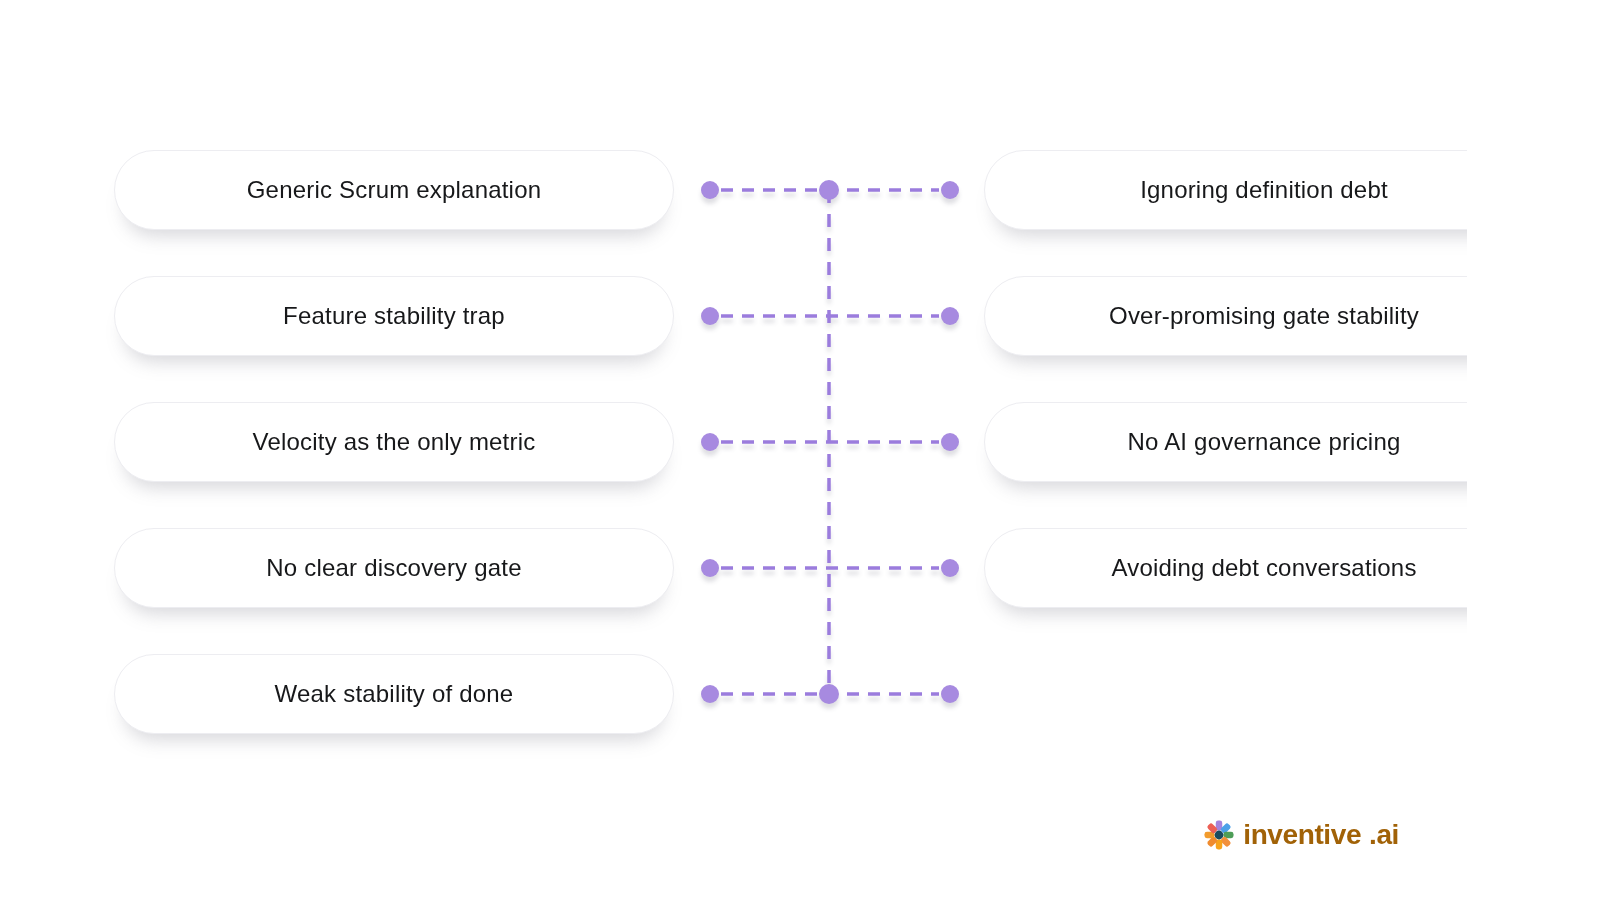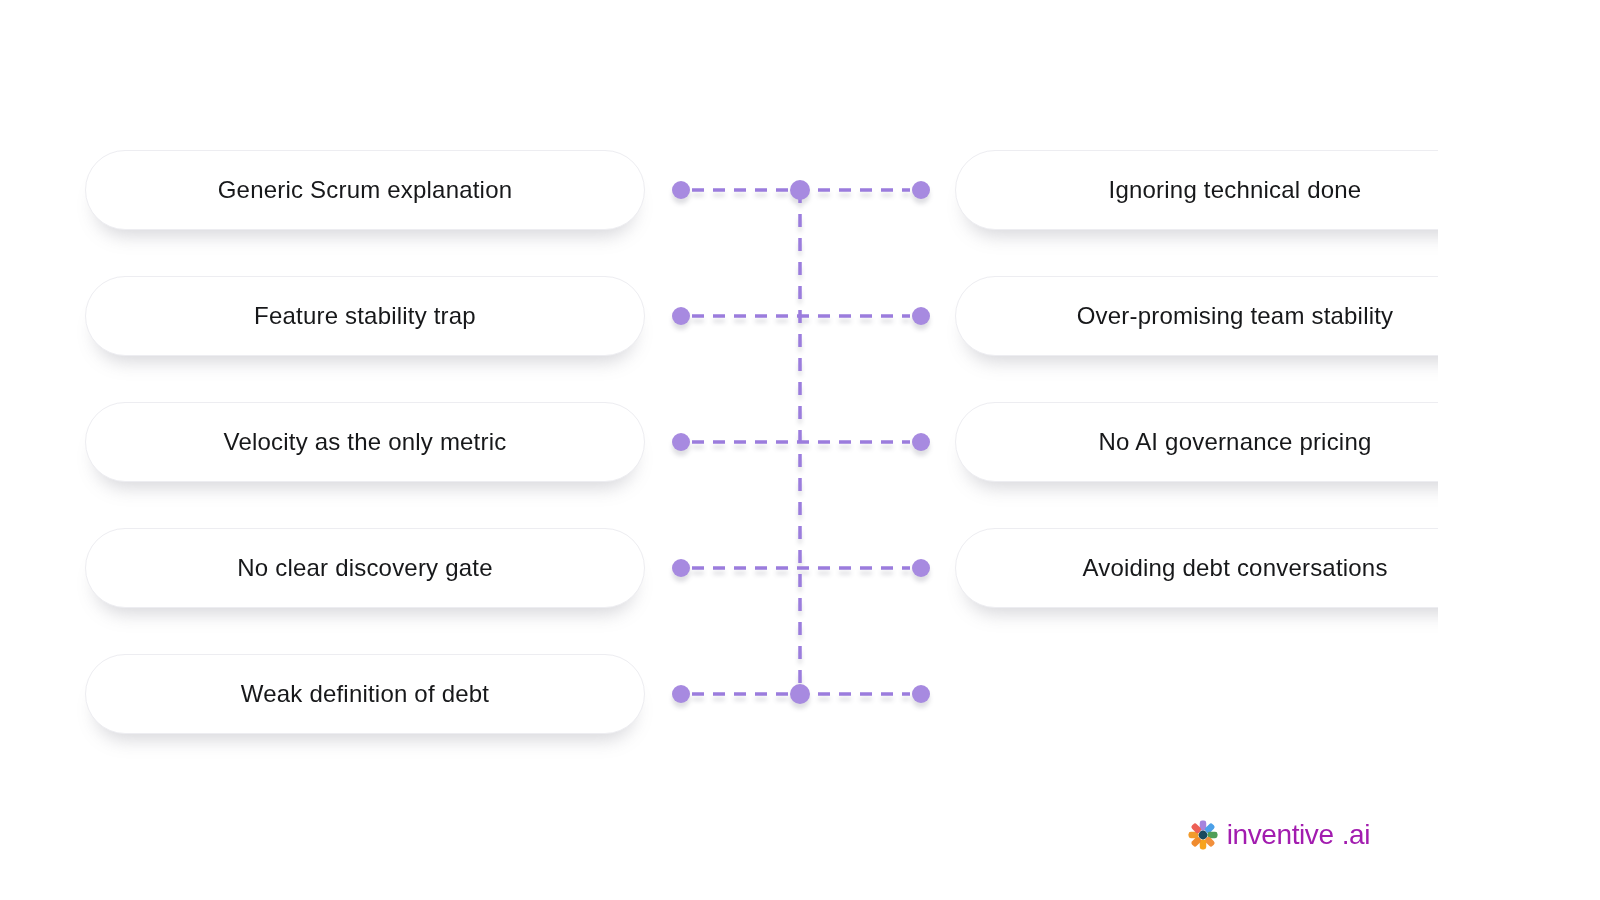--- a/index.html
+++ b/index.html
@@ -3,20 +3,21 @@
 <meta charset="utf-8">
 <style>
   html, body { margin: 0; padding: 0; background: #ffffff; }
   .canvas {
     position: relative;
     width: 1438px;
     height: 900px;
     background: #ffffff;
     overflow: hidden;
     font-family: "Liberation Sans", sans-serif;
+    margin-left: 29px;
   }
   .col {
     position: absolute;
     top: 150px;
     display: flex;
     flex-direction: column;
     gap: 46px;
   }
   .col-left  { left: 85px; }
   .col-right { left: 955px; }
@@ -49,24 +50,24 @@
     right: 68px;
     bottom: 48px;
     display: flex;
     align-items: center;
     gap: 7px;
   }
   .logo-text {
     display: flex;
     align-items: baseline;
     gap: 8px;
-    font-weight: normal;
+    font-weight: bold;
     font-size: 28px;
     letter-spacing: -0.4px;
-    color: #a21caf;
+    color: #a16207;
   }
 </style>
 </head>
 <body>
 
 <div class="canvas">
 
   <svg class="connector-svg" width="1600" height="900" viewBox="0 0 1600 900">
 
     <line x1="800" y1="190" x2="800" y2="694" stroke-width="3.5" stroke-dasharray="13 11" stroke="#9b7cdd"></line>
@@ -111,30 +112,30 @@
     <div class="pill">
         <span>Feature stability trap</span>
       </div>
     <div class="pill">
         <span>Velocity as the only metric</span>
       </div>
     <div class="pill">
         <span>No clear discovery gate</span>
       </div>
     <div class="pill">
-        <span>Weak definition of debt</span>
+        <span>Weak stability of done</span>
       </div>
   </div>
 
   <div class="col col-right">
     <div class="pill">
-        <span>Ignoring technical done</span>
+        <span>Ignoring definition debt</span>
       </div>
     <div class="pill">
-        <span>Over-promising team stability</span>
+        <span>Over-promising gate stability</span>
       </div>
     <div class="pill">
         <span>No AI governance pricing</span>
       </div>
     <div class="pill">
         <span>Avoiding debt conversations</span>
       </div>
   </div>
 
   <div class="logo">

